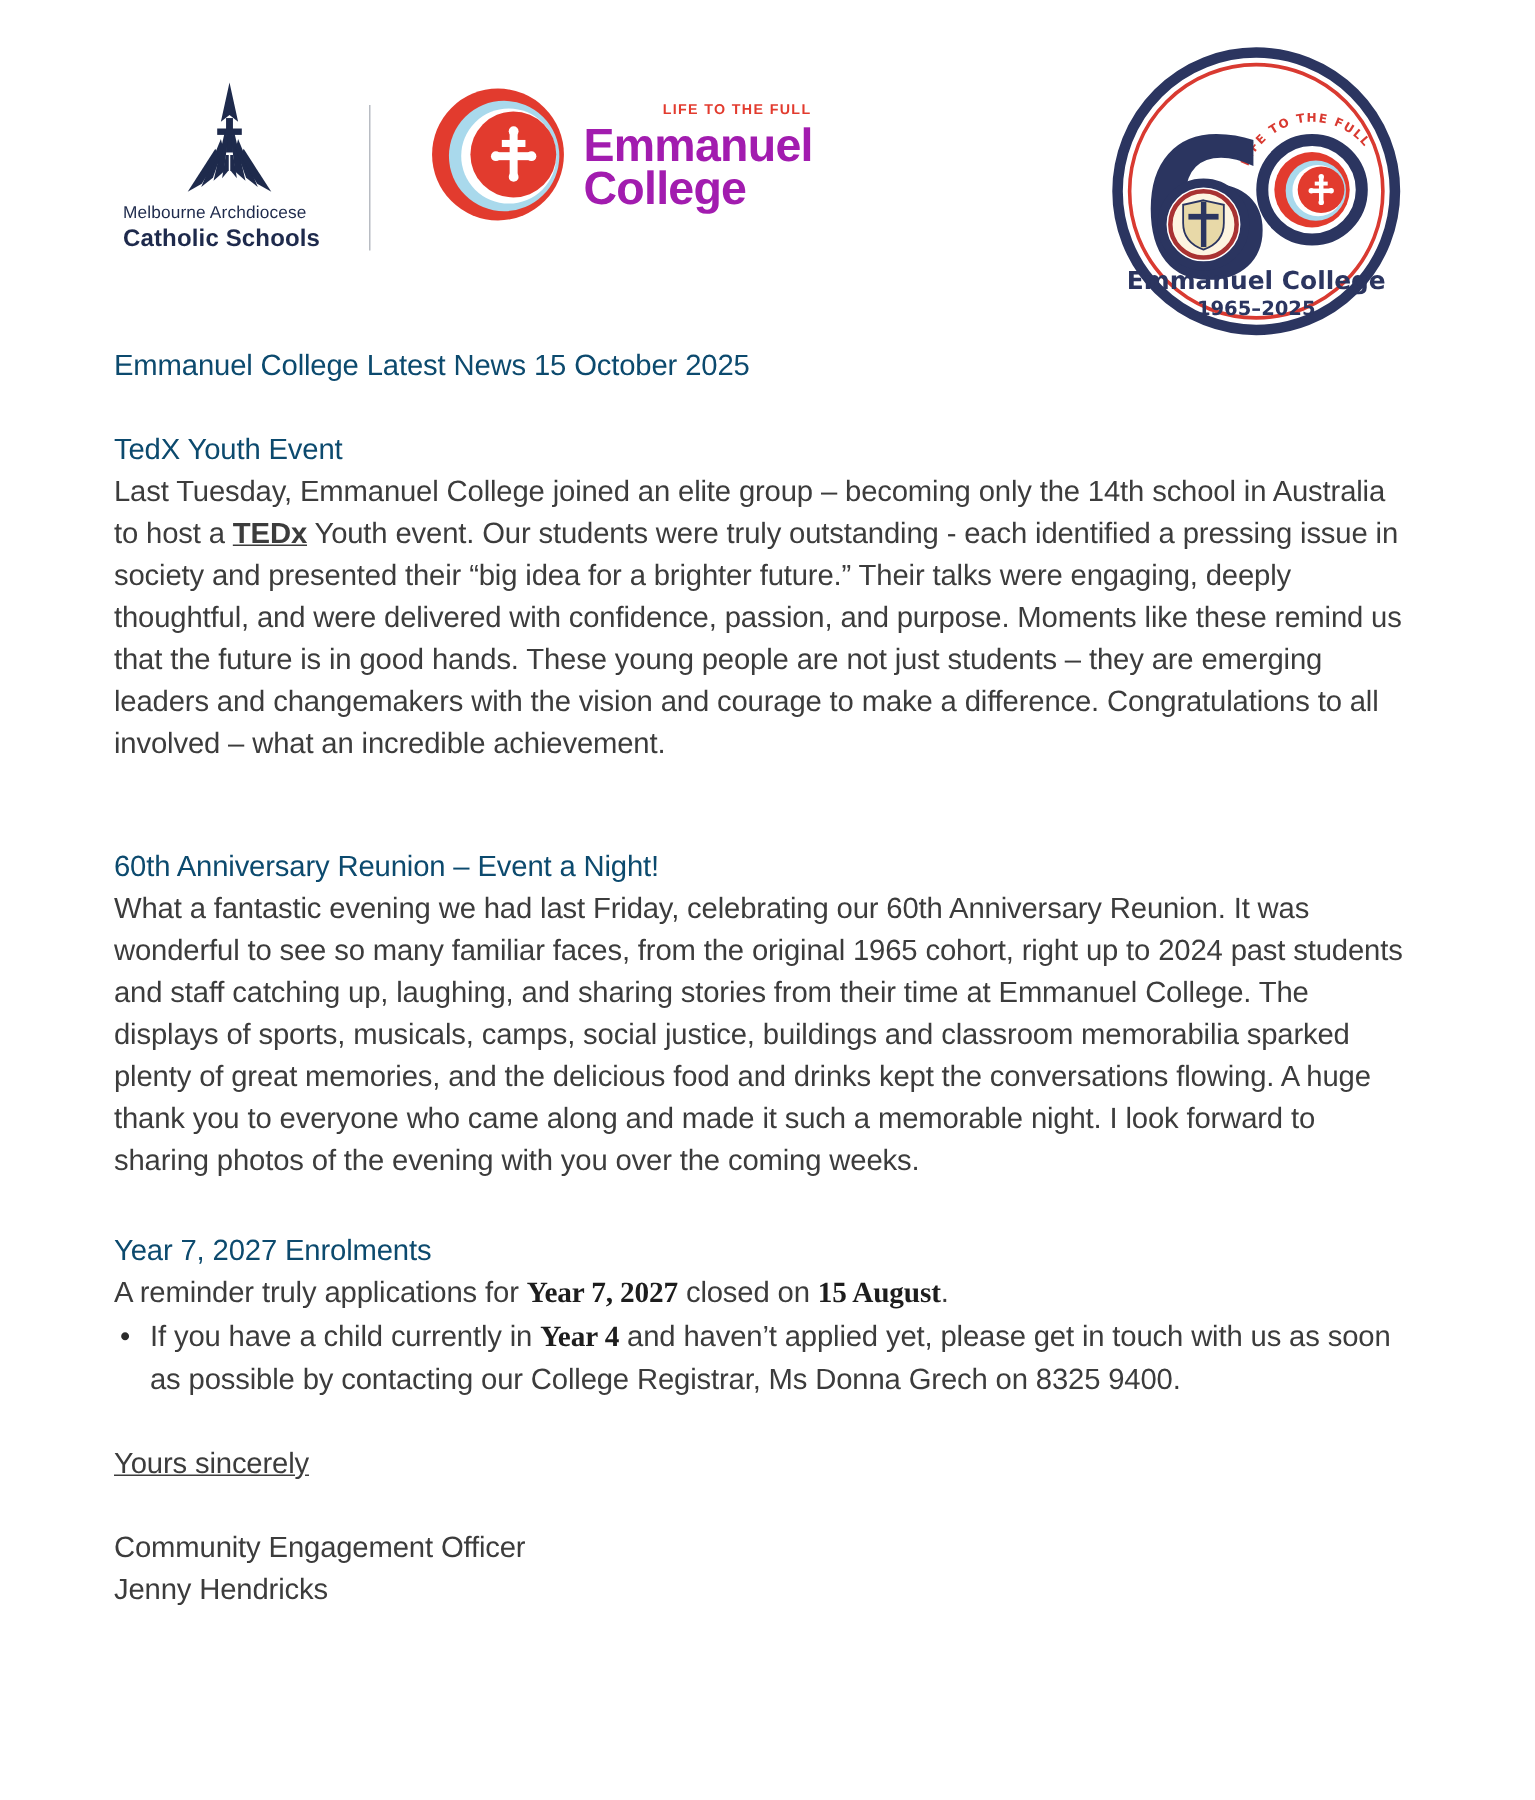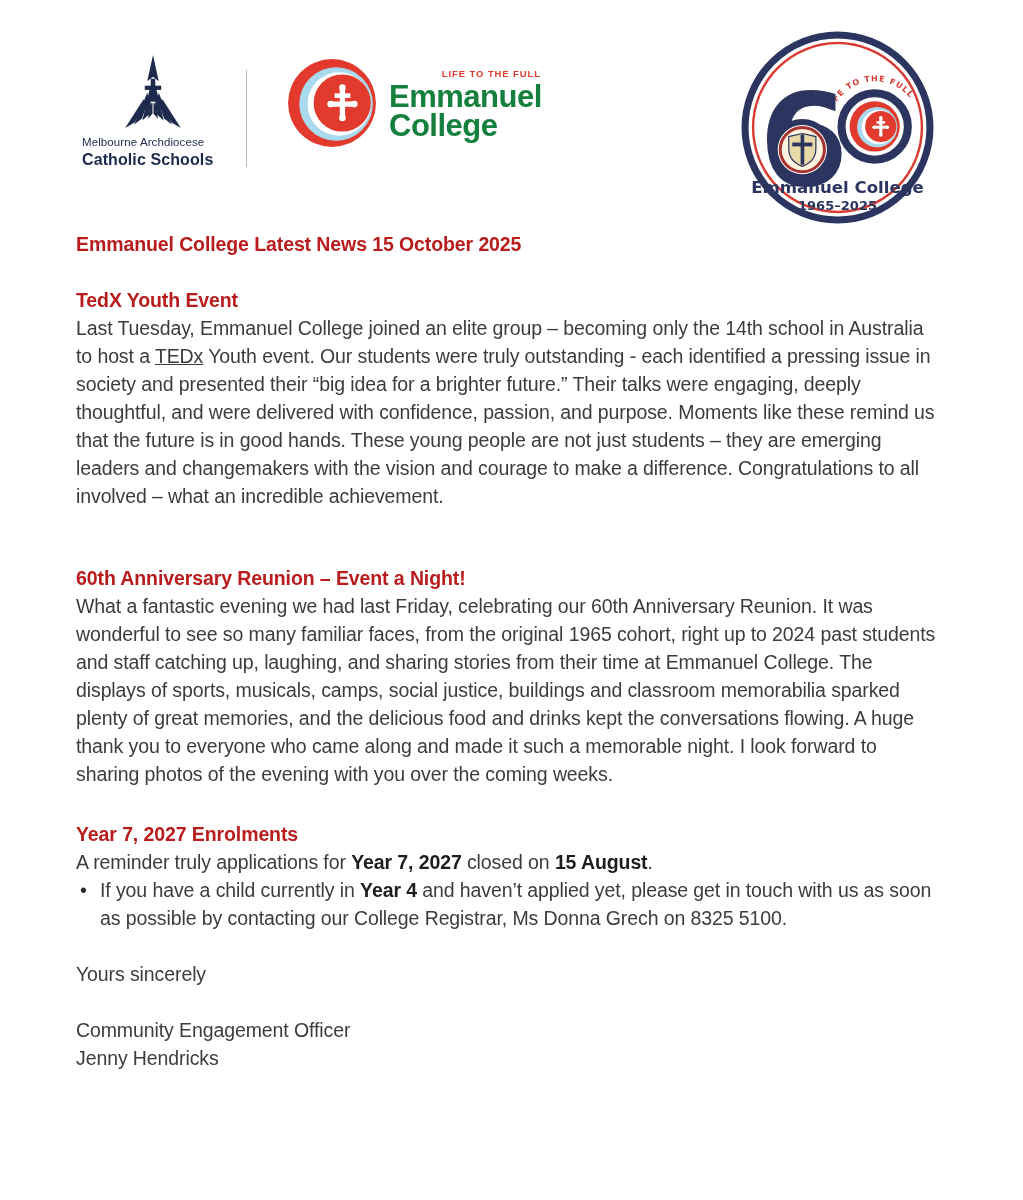--- a/index.html
+++ b/index.html
@@ -18,42 +18,42 @@
   .macs-logo svg { width:82px; height:78px; display:block; margin:0 auto 5px auto; }
   .macs-name { font-size:11.5px; line-height:1.3; color:#1e2a4c; letter-spacing:0.1px; }
   .macs-name .l2 { font-weight:bold; font-size:16px; }
 
   .logo-divider { position:absolute; left:246px; top:70px; width:1px; height:97px; background:#b8bcc3; }
 
   .ec-logo { position:absolute; left:286px; top:57px; display:flex; align-items:flex-start; }
   .ec-logo svg.swirl { width:92px; height:92px; flex:0 0 auto; }
   .ec-text { margin-left:11px; width:152px; padding-top:11px; }
   .ec-tagline { text-align:right; font-size:9.5px; font-weight:bold; letter-spacing:0.9px; color:#e23b2e; margin-bottom:3px; }
-  .ec-name { color:#15803d; font-weight:bold; font-size:31px; line-height:29px; letter-spacing:-0.5px; }
+  .ec-name { color:#a21caf; font-weight:bold; font-size:31px; line-height:29px; letter-spacing:-0.5px; }
 
   .badge { position:absolute; left:737px; top:29px; width:201px; height:197px; }
   .badge svg { width:100%; height:100%; display:block; }
 
   
   .content {
     position:absolute; left:76px; top:230px; width:862px;
     font-size:19.5px; line-height:28px; letter-spacing:-0.1px;
     color:#3c3c3c;
   }
-  h1, h2 { font-size:19.5px; line-height:28px; font-weight:bold; color:#b91c1c; letter-spacing:-0.1px; }
+  h1, h2 { font-size:19.5px; line-height:28px; font-weight:normal; color:#0c4a6e; letter-spacing:-0.1px; }
   h1 { margin-bottom:28px; }
   .section p { margin:0; }
   #section-tedx { margin-bottom:54px; }
   #section-reunion { margin-bottom:32px; }
   ul.bullets { list-style:none; margin:0; }
   ul.bullets li { position:relative; padding-left:24px; }
   ul.bullets li::before { content:"\2022"; position:absolute; left:4px; top:0; color:#2b2b2b; }
-  .run-bold { font-weight:bold; color:#1d1d1d; }
-  .run-underline { text-decoration:underline; }
-  .valediction { margin-top:28px; }
+  .run-bold { font-weight:bold; color:#1d1d1d;font-family:Liberation Serif, serif; }
+  .run-underline { text-decoration:underline;font-weight:bold; }
+  .valediction { margin-top:28px;text-decoration:underline; }
   .signature { margin-top:28px; }
 </style>
 </head>
 <body>
 
 <div class="page">
 
   <div class="masthead">
 
     <div class="macs-logo">
@@ -158,21 +158,21 @@
 
     <div class="section" id="section-reunion">
       <h2>60th Anniversary Reunion – Event a Night!</h2>
       <p>What a fantastic evening we had last Friday, celebrating our 60th Anniversary Reunion. It was wonderful to see so many familiar faces, from the original 1965 cohort, right up to 2024 past students and staff catching up, laughing, and sharing stories from their time at Emmanuel College. The displays of sports, musicals, camps, social justice, buildings and classroom memorabilia sparked plenty of great memories, and the delicious food and drinks kept the conversations flowing. A huge thank you to everyone who came along and made it such a memorable night. I look forward to sharing photos of the evening with you over the coming weeks.</p>
     </div>
 
     <div class="section" id="section-enrolments">
       <h2>Year 7, 2027 Enrolments</h2>
       <p><span>A reminder truly applications for </span><span class="run-bold">Year 7, 2027</span><span> closed on </span><span class="run-bold">15 August</span><span>.</span></p>
       <ul class="bullets">
-        <li><span>If you have a child currently in </span><span class="run-bold">Year 4</span><span> and haven’t applied yet, please get in touch with us as soon as possible by contacting our College Registrar, Ms Donna Grech on 8325 5100.</span></li>
+        <li><span>If you have a child currently in </span><span class="run-bold">Year 4</span><span> and haven’t applied yet, please get in touch with us as soon as possible by contacting our College Registrar, Ms Donna Grech on 8325 9400.</span></li>
       </ul>
     </div>
 
     <p class="valediction">Yours sincerely</p>
 
     <div class="signature">
       <p>Community Engagement Officer</p>
       <p>Jenny Hendricks</p>
     </div>
 

